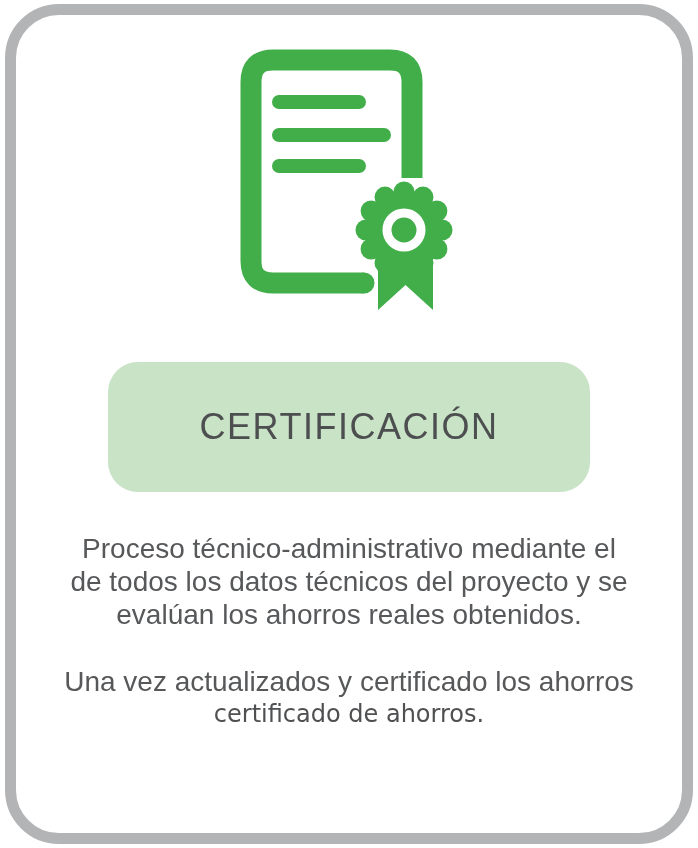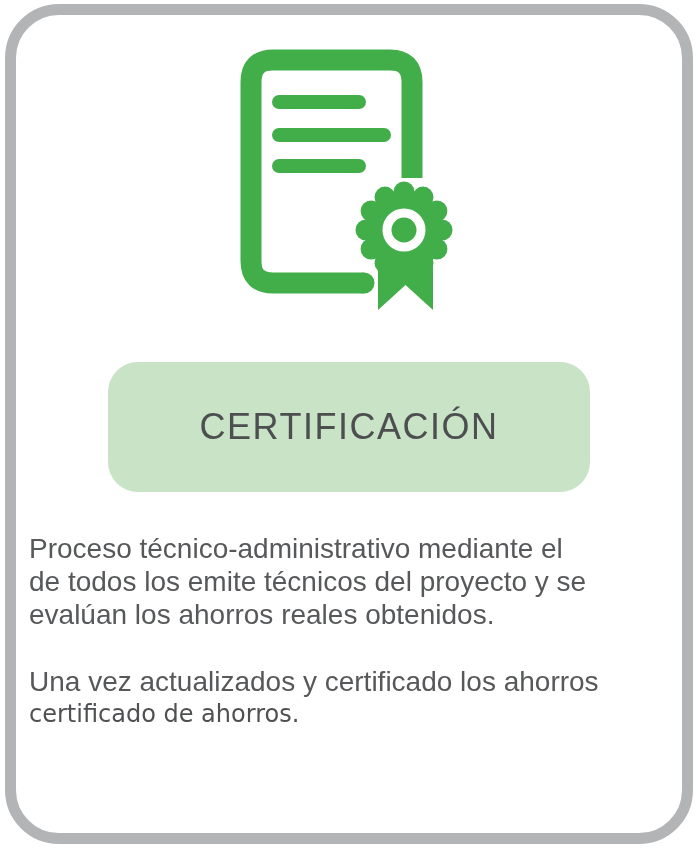--- a/index.html
+++ b/index.html
@@ -42,21 +42,21 @@
   }
   .badge-label {
     font-size: 36px;
     font-weight: 300;
     letter-spacing: 1.5px;
     color: #4d4e50;
   }
   .description {
     margin-top: 40px;
     width: 640px;
-    text-align: left;
+    text-align: center;
     color: #57585a;
     font-size: 28px;
     line-height: 33px;
   }
   .para {
     margin: 0;
     padding: 0;
   }
   .para + .para {
     margin-top: 34px;
@@ -105,21 +105,21 @@
     </svg>
   </div>
 
   <div class="badge">
     <span class="badge-label">CERTIFICACIÓN</span>
   </div>
 
   <div class="description">
     <p class="para">
       <span class="line">Proceso técnico-administrativo mediante el</span>
-      <span class="line">de todos los emite técnicos del proyecto y se</span>
+      <span class="line">de todos los datos técnicos del proyecto y se</span>
       <span class="line">evalúan los ahorros reales obtenidos.</span>
     </p>
     <p class="para">
       <span class="line">Una vez actualizados y certificado los ahorros</span>
       <span class="line emphasis">certificado de ahorros.</span>
     </p>
   </div>
 
 </div>
 

